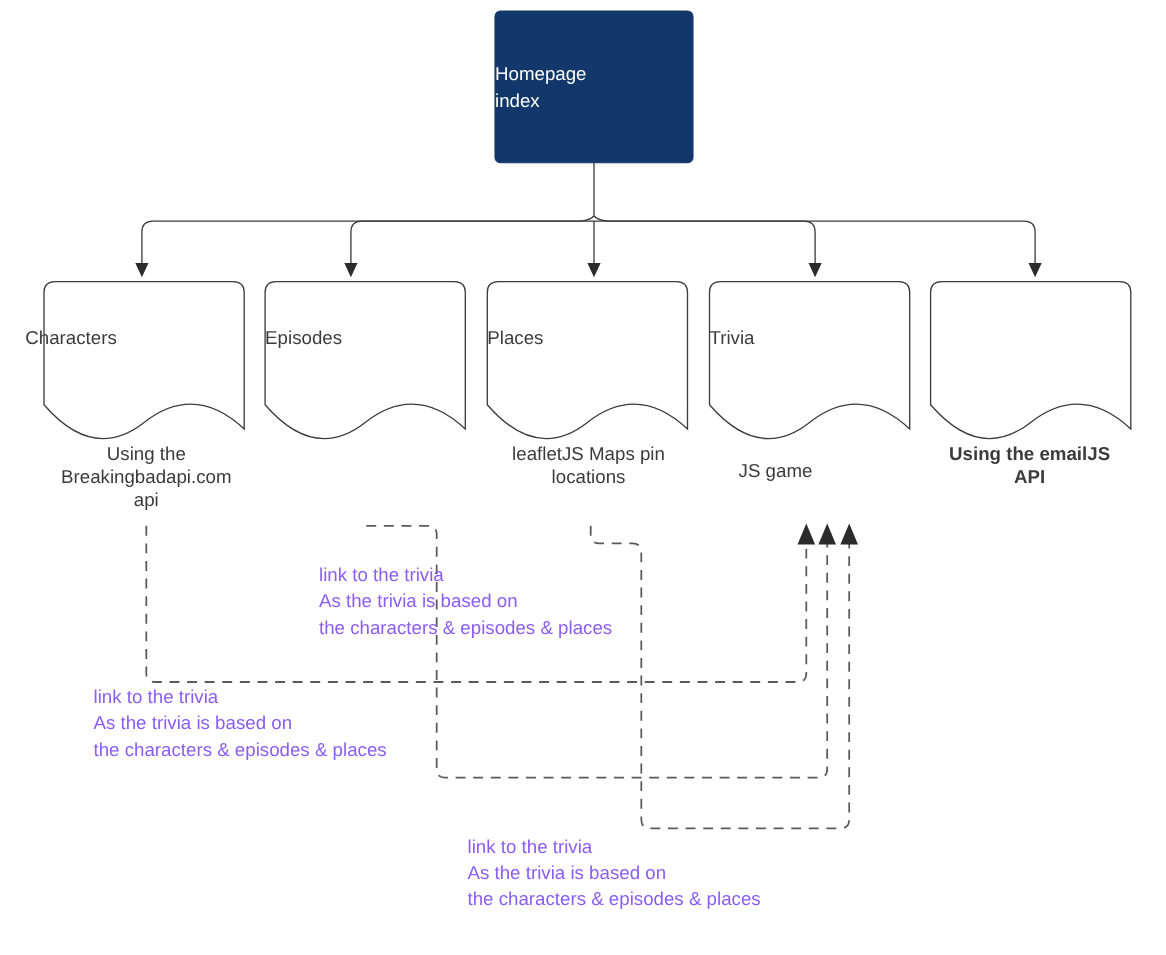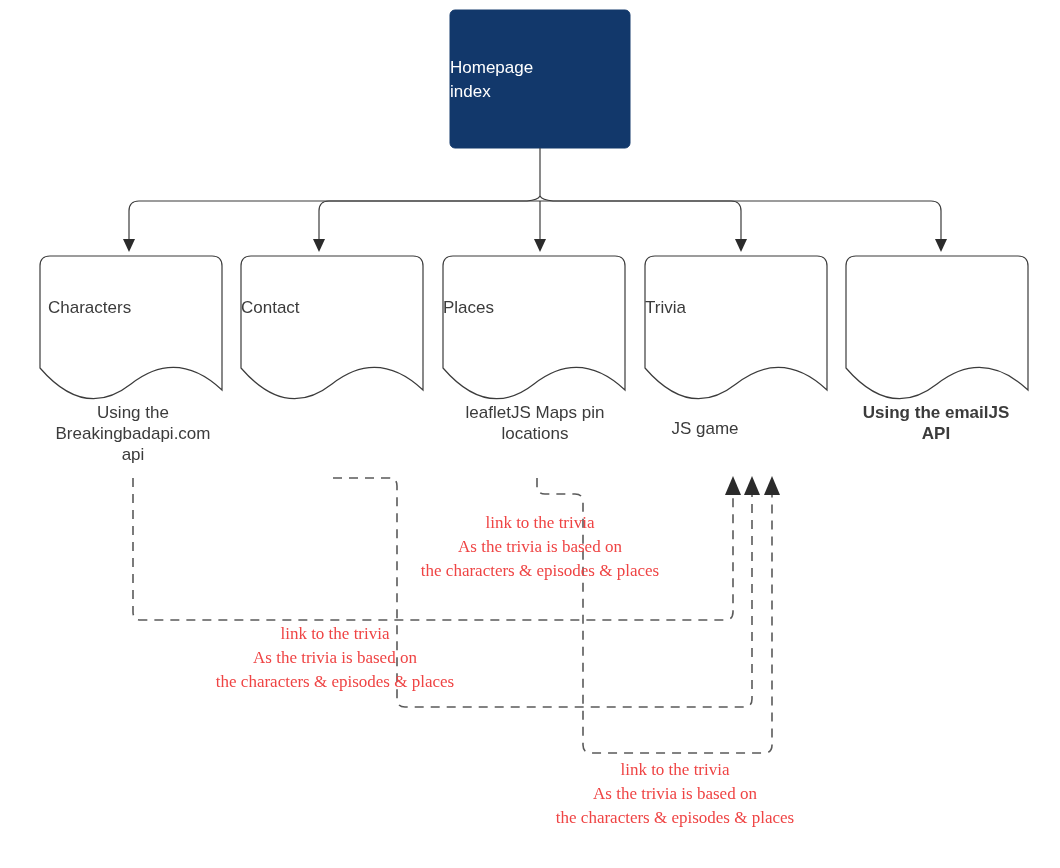--- a/index.html
+++ b/index.html
@@ -43,25 +43,24 @@
     position: absolute;
     text-align: center;
     color: #3b3b3b;
     font-size: 17px;
     line-height: 21px;
     font-family: "Liberation Sans", sans-serif;
     white-space: pre;
   }
   .edge-label {
     position: absolute;
-    text-align: center;
-    color: #ef4444;
+    color: #8b5cf6;
     font-size: 17px;
     line-height: 24px;
-    font-family: Liberation Serif, serif;
+    font-family: Liberation Sans, sans-serif;
     white-space: pre;
   }
 </style>
 </head>
 <body>
 
 <div id="canvas">
 
   <svg id="diagram-svg" viewBox="0 0 1060 868">
     <defs>
@@ -120,22 +119,22 @@
 
       <path d="M733,476 L741,495 L725,495 Z" fill="#2b2b2b" stroke="none"></path>
       <path d="M752,476 L760,495 L744,495 Z" fill="#2b2b2b" stroke="none"></path>
       <path d="M772,476 L780,495 L764,495 Z" fill="#2b2b2b" stroke="none"></path>
     </g>
   </svg>
 
   <div class="node-label root-label" style="left:450px; top:56px; width:180px;">Homepage
 index</div>
 
-  <div class="node-label" style="left:48px; top:297px; width:182px;">Characters</div>
-  <div class="node-label" style="left:241px; top:297px; width:182px;">Contact</div>
+  <div class="node-label" style="left:23px; top:297px; width:182px;">Characters</div>
+  <div class="node-label" style="left:241px; top:297px; width:182px;">Episodes</div>
   <div class="node-label" style="left:443px; top:297px; width:152px;">Places</div>
   <div class="node-label" style="left:645px; top:297px; width:182px;">Trivia</div>
 
   <div class="caption" style="left:424px; top:402px; width:222px;">leafletJS Maps pin
 locations</div>
   <div class="caption" style="left:22px; top:402px; width:222px;">Using the
 Breakingbadapi.com
 api</div>
   <div class="caption" style="left:594px; top:418px; width:222px;">JS game</div>
   <div class="caption" style="left:825px; top:402px; width:222px;font-weight:bold;">Using the emailJS

